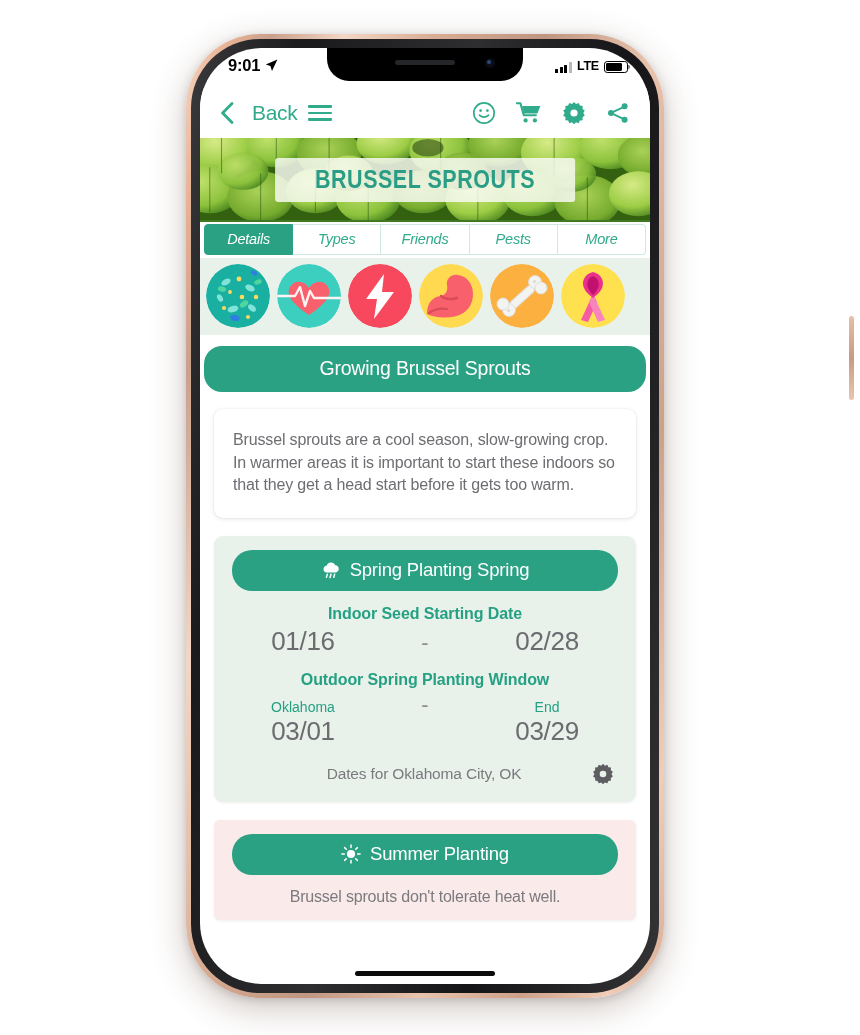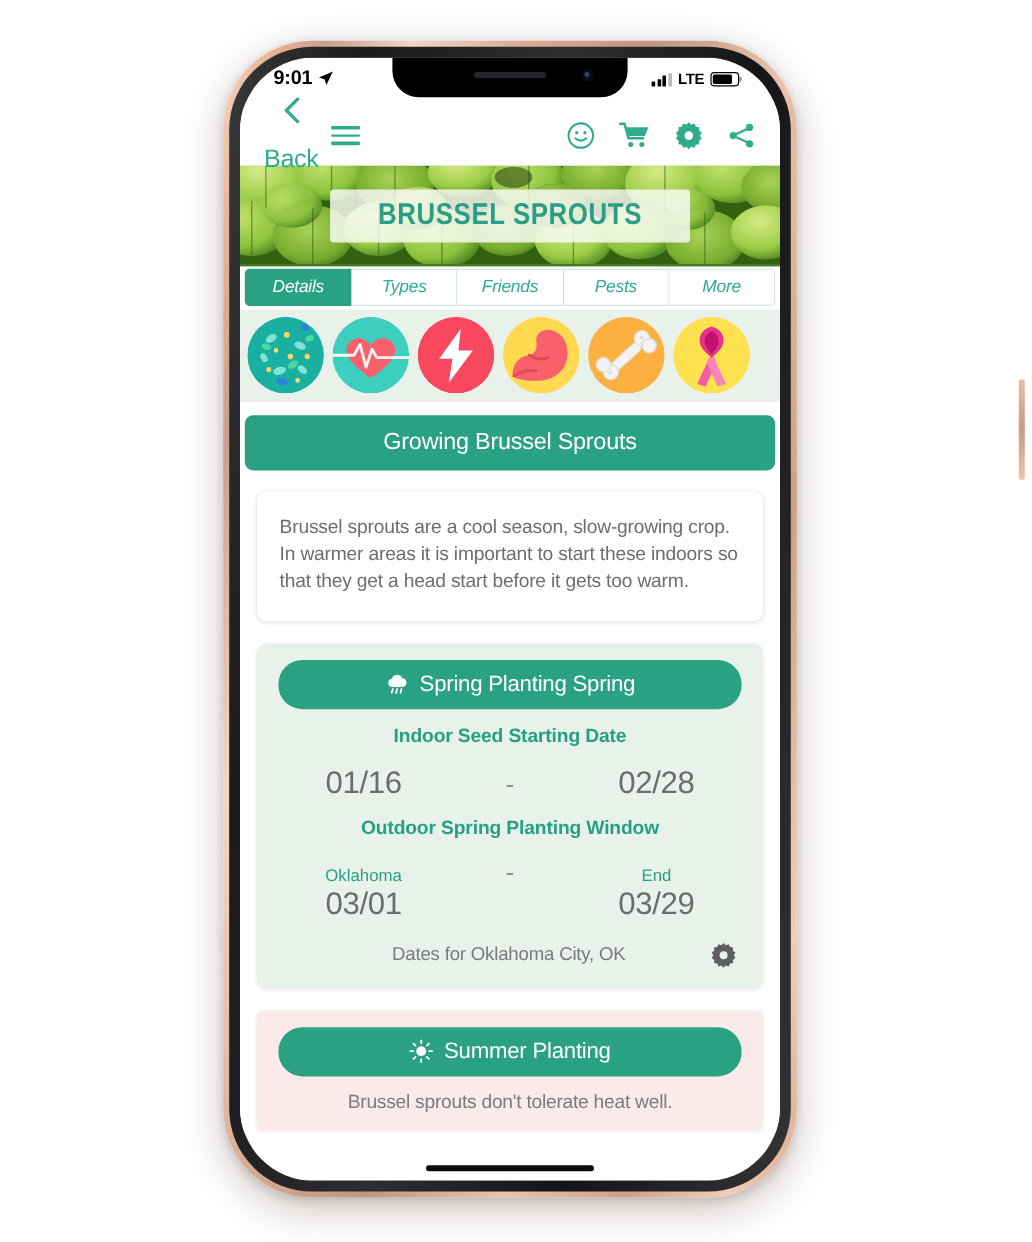--- a/index.html
+++ b/index.html
@@ -130,24 +130,24 @@
     font-weight: bold;
     color: #000;
     letter-spacing: -0.2px;
     display: flex;
     align-items: center;
     gap: 5px;
   }
   .loc-arrow { display: block; }
   .status-right {
     position: absolute;
-    right: 34px;
+    right: 22px;
     top: 11px;
     display: flex;
-    align-items: center;
+    align-items: flex-end;
     gap: 5px;
   }
   .bars { display: flex; align-items: flex-end; gap: 1.5px; height: 11px; }
   .bars i {
     display: block;
     width: 3px;
     background: #000;
     border-radius: 0.5px;
   }
   .bars i:nth-child(1){ height: 4px; }
@@ -190,21 +190,20 @@
     align-items: center;
     padding: 0 20px;
     z-index: 20;
   }
   .nav-left { display: flex; align-items: center; gap: 10px; }
   .back-btn {
     display: flex;
     align-items: center;
     gap: 18px;
     cursor: pointer;
-    flex-direction: column;
   }
   .back-label {
     font-size: 21px;
     color: #30ab8b;
     letter-spacing: -0.3px;
   }
   .hamburger { display: flex; flex-direction: column; gap: 4px; cursor: pointer; }
   .hamburger i {
     display: block;
     width: 24px;
@@ -300,21 +299,21 @@
     border-radius: 50%;
     position: relative;
     overflow: hidden;
     cursor: pointer;
   }
 
   
   .sec-header {
     margin: 11px 4px 0 4px;
     background: #2ba183;
-    border-radius: 7px;
+    border-radius: 18px;
     text-align: center;
     color: #fff;
     font-size: 19.5px;
     padding: 11px 0 12px;
     letter-spacing: -0.2px;
   }
 
   .content { background: #fff; padding: 0 0 2px 0; }
 
   
@@ -357,21 +356,21 @@
     color: #26a083;
     font-weight: bold;
     font-size: 16px;
     margin-top: 14px;
     letter-spacing: -0.1px;
   }
   .date-row {
     display: flex;
     align-items: baseline;
     justify-content: center;
-    margin-top: 14px;
+    margin-top: 3px;
     gap: 24px;
   }
   .date-col { width: 42%; text-align: center; }
   .date-val {
     font-size: 26px;
     color: #6b6b70;
     letter-spacing: -0.3px;
   }
   .date-dash {
     width: 16%;

